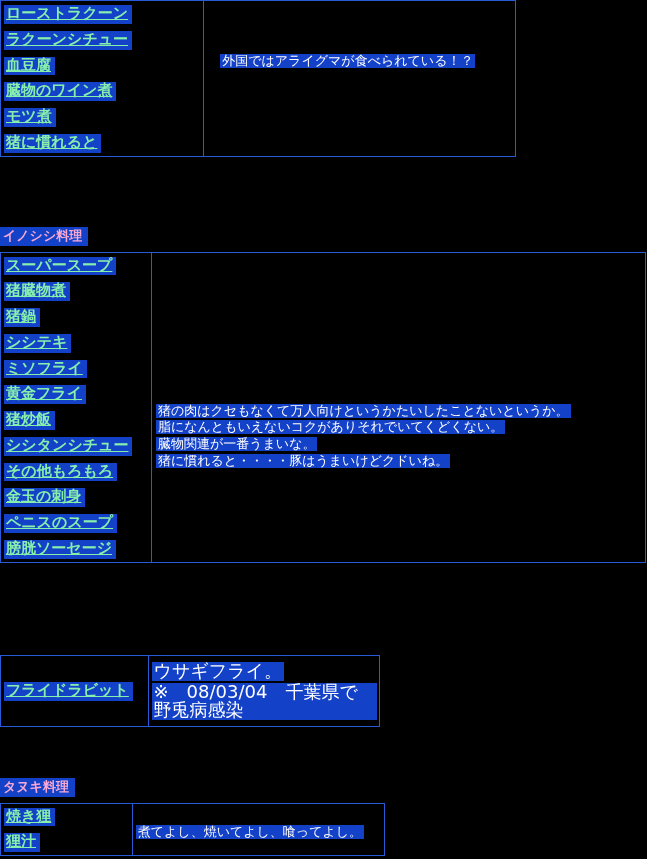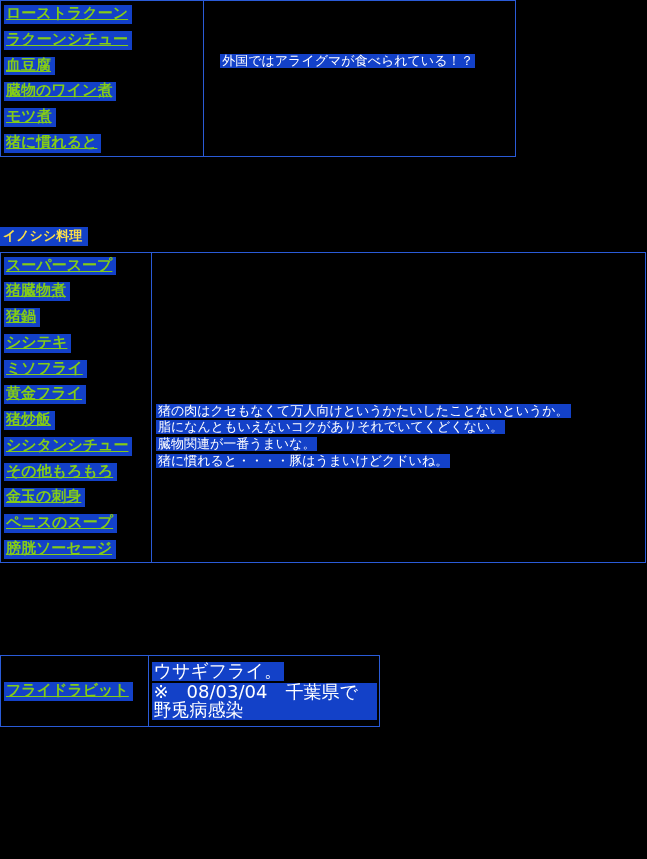--- a/index.html
+++ b/index.html
@@ -29,21 +29,21 @@
     display: inline-block;
     line-height: 1.0;
   }
 
   
   .linkcell {
     padding: 2px 3px 3px 3px;
     white-space: nowrap;
   }
   .linkcell a {
-    color: #84cc16;
+    color: #86efac;
     text-decoration: underline;
     background: #1341c8;
     font-size: 15px;
     font-weight: bold;
     padding: 1px 4px 2px 2px;
     display: inline-block;
     line-height: 1.05;
   }
 
   
@@ -55,21 +55,21 @@
   .tbl td {
     border: 1px solid #2a5bd7;
     vertical-align: top;
     padding: 0;
   }
 
   .section-title {
     font-size: 13px;
     font-weight: bold;
     background: #1341c8;
-    color: #fde047;
+    color: #f9a8d4;
     display: inline-block;
     padding: 2px 6px 3px 3px;
     line-height: 1.05;
   }
 
   .desc {
     font-size: 13px;
     line-height: 1.28;
     padding: 4px 2px 4px 4px;
   }
@@ -183,14 +183,34 @@
           <div class="rabbit-desc">
             <span class="desc-line"><span class="hl">ウサギフライ。</span></span>
             <span class="desc-line"><span class="hl">※　08/03/04　千葉県で野兎病感染</span></span>
           </div>
         </td>
       </tr>
     </tbody>
       </table>
   </div>
 
+  <div class="abs" id="blk-tanuki">
+    <div style="padding-bottom:6px;">
+      <span class="section-title">タヌキ料理</span>
+    </div>
+    <table class="tbl">
+      <tbody>
+          <tr>
+        <td class="left">
+          <div class="linkcell"><a href="#">焼き狸</a></div>
+          <div class="linkcell"><a href="#">狸汁</a></div>
+        </td>
+        <td class="right">
+          <div class="tanuki-desc">
+            <span class="desc-line"><span class="hl">煮てよし、焼いてよし、喰ってよし。</span></span>
+          </div>
+        </td>
+      </tr>
+    </tbody>
+      </table>
+  </div>
 
 </div>
 
 </body></html>

